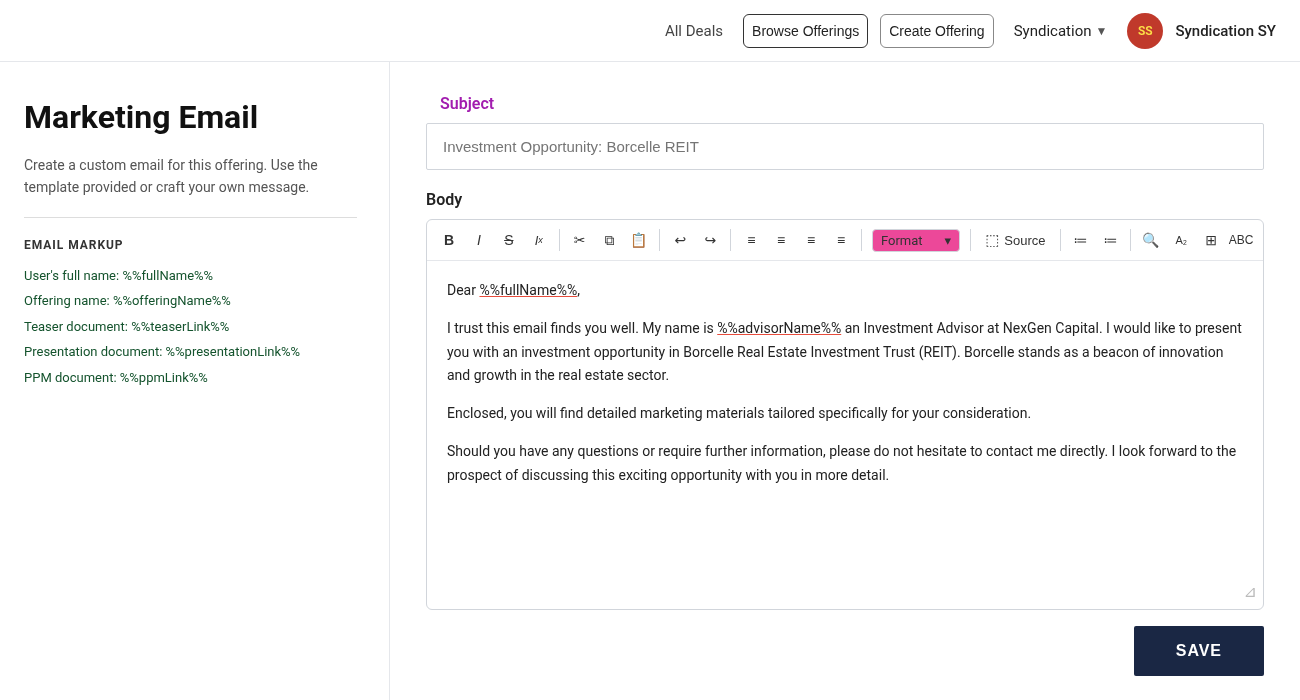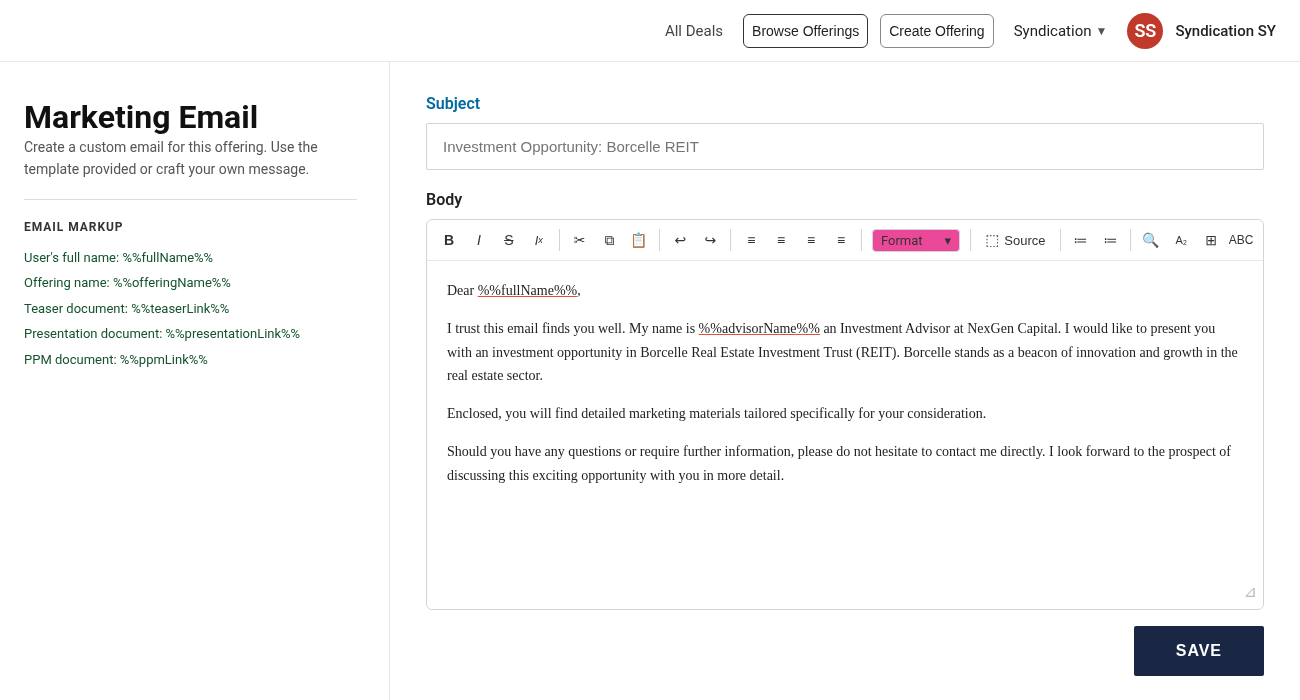--- a/index.html
+++ b/index.html
@@ -45,22 +45,22 @@
       color: #222;
       cursor: pointer;
       margin-left: 8px;
     }
     .chevron-icon { font-size: 12px; color: #555; }
     .avatar {
       width: 36px; height: 36px;
       background: #c0392b;
       border-radius: 50%;
       display: flex; align-items: center; justify-content: center;
-      color: #ffffff;
-      font-size: 18px;
+      color: #fde047;
+      font-size: 12px;
       font-weight: 600;
       margin-left: 8px;
     }
     .syndication-user-name {
       font-size: 15px;
       color: #222;
       font-weight: 500;
     }
 
     
@@ -73,20 +73,21 @@
     .sidebar {
       width: 390px;
       min-width: 390px;
       padding: 36px 32px 24px 24px;
       border-right: 1px solid #e5e7eb;
     }
     .page-title {
       font-size: 32px;
       font-weight: 700;
       color: #111;
+      margin-bottom: 18px;
     }
     .page-desc {
       font-size: 14px;
       color: #555;
       line-height: 1.6;
       margin-bottom: 18px;
     }
     .divider {
       border: none;
       border-top: 1.5px solid #ddd;
@@ -116,22 +117,23 @@
     .content {
       flex: 1;
       padding: 32px 36px 24px 36px;
       display: flex;
       flex-direction: column;
       overflow: hidden;
     }
     .subject-label {
       font-size: 16px;
       font-weight: 600;
-      color: #0369a1;
+      color: #a21caf;
       margin-bottom: 10px;
+      margin-left: 14px;
     }
     .subject-input {
       width: 100%;
       border: 1.5px solid #d1d5db;
       border-radius: 2px;
       padding: 14px 16px;
       font-size: 15px;
       color: #999;
       outline: none;
       margin-bottom: 20px;
@@ -198,21 +200,21 @@
     
     .editor-body {
       flex: 1;
       padding: 18px 20px 12px 20px;
       font-size: 14px;
       color: #222;
       line-height: 1.7;
       overflow-y: auto;
       position: relative;
     }
-    .editor-body p { margin-bottom: 14px; font-family: Liberation Serif, serif; }
+    .editor-body p { margin-bottom: 14px; }
     .underline-link { text-decoration: underline; text-decoration-color: #e74c3c; }
     .resize-handle {
       position: absolute; bottom: 4px; right: 6px;
       color: #bbb; font-size: 16px; cursor: se-resize;
     }
 
     
     .save-bar {
       display: flex;
       justify-content: flex-end;

